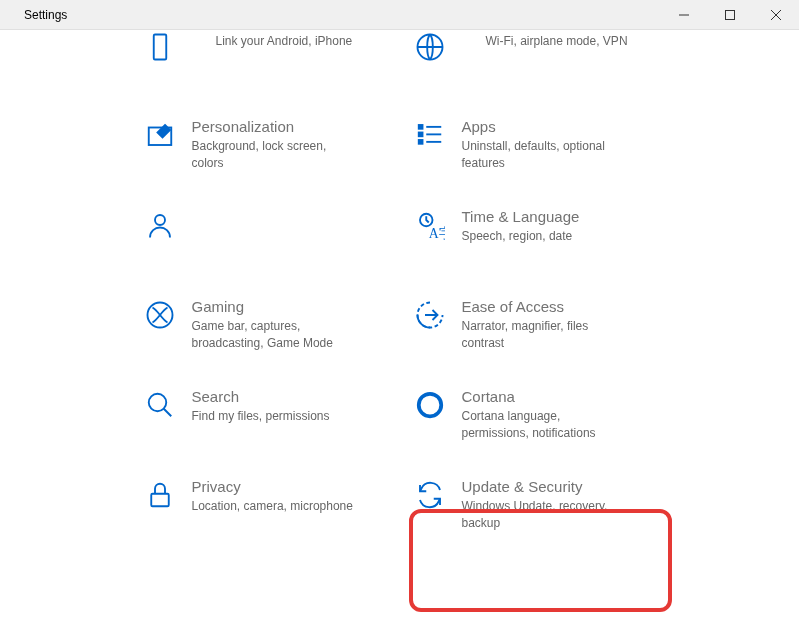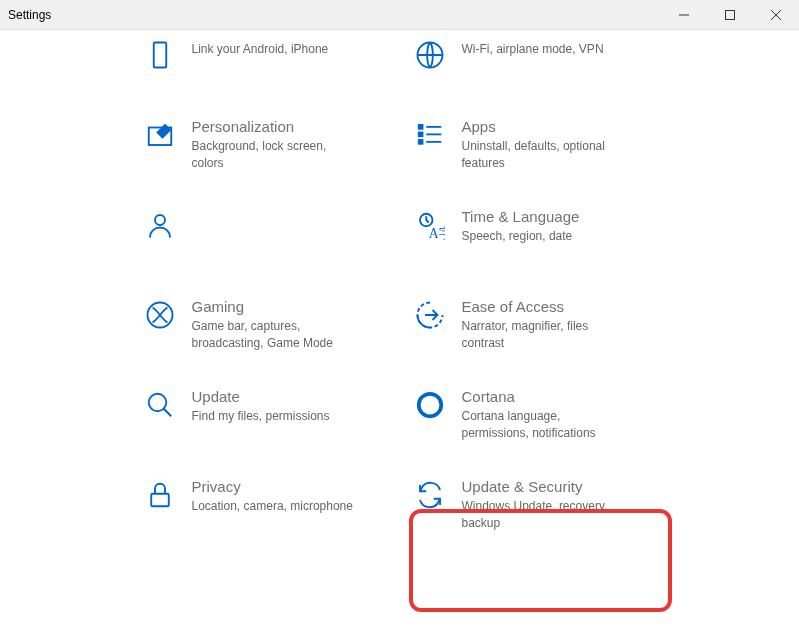--- a/index.html
+++ b/index.html
@@ -9,21 +9,21 @@
       width: 799px;
       height: 634px;
       overflow: hidden;
       position: relative;
     }
     .titlebar {
       height: 30px;
       background: #f0f0f0;
       display: flex;
       align-items: center;
-      padding-left: 8px;
+      padding-left: 24px;
       font-size: 12px;
       color: #000;
       border-bottom: 1px solid #e0e0e0;
     }
     .window-controls {
       position: absolute;
       right: 0;
       top: 0;
       display: flex;
       height: 30px;
@@ -49,22 +49,23 @@
       row-gap: 0;
     }
     .tile {
       display: flex;
       align-items: flex-start;
       padding: 18px 10px 18px 10px;
       min-height: 90px;
       cursor: pointer;
     }
     .tile.first-row {
-      padding-top: 8px;
+      padding-top: 0;
       min-height: 70px;
+      gap: 24px;
     }
     .icon-wrap {
       width: 40px;
       flex-shrink: 0;
       display: flex;
       justify-content: center;
       align-items: flex-start;
       padding-top: 2px;
     }
     .icon-wrap svg {
@@ -233,21 +234,21 @@
     </div>
 
     <div class="tile">
       <div class="icon-wrap">
         <svg viewBox="0 0 24 24">
             <circle cx="10" cy="10" r="7"></circle>
             <line x1="15" y1="15" x2="21" y2="21"></line>
           </svg>
       </div>
       <div class="tile-text">
-        <div class="tile-title">Update</div>
+        <div class="tile-title">Search</div>
         <div class="tile-sub">Find my files, permissions</div>
       </div>
     </div>
 
     <div class="tile">
       <div class="icon-wrap">
         <svg viewBox="0 0 24 24">
             <circle cx="12" cy="12" r="9" stroke-width="3"></circle>
           </svg>
       </div>

